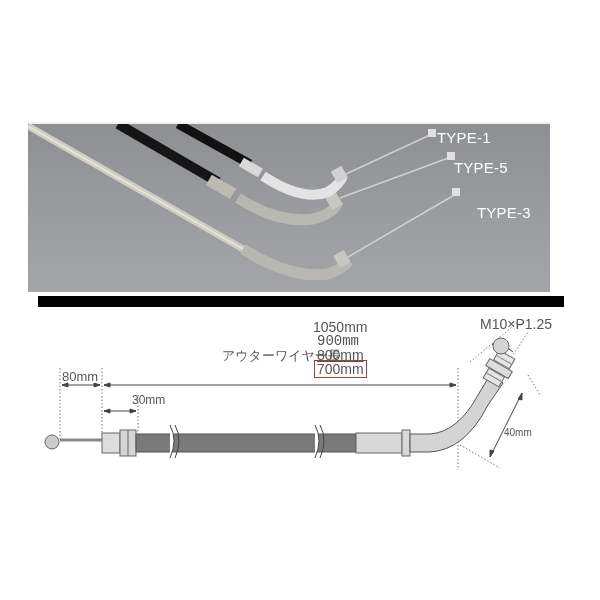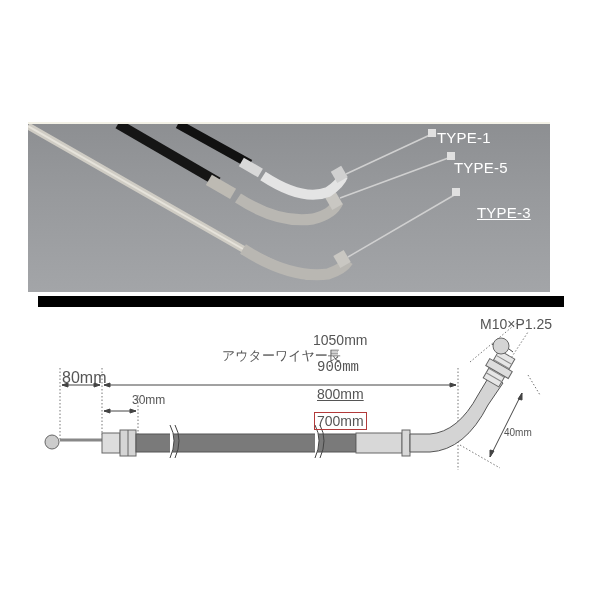--- a/index.html
+++ b/index.html
@@ -4,23 +4,23 @@
 <style>
   html,body{margin:0;padding:0;background:#fff;}
   body{width:600px;height:600px;position:relative;overflow:hidden;font-family:"Liberation Sans",sans-serif;}
   .photo{position:absolute;left:28px;top:122px;width:522px;height:168px;
     background:linear-gradient(180deg,#8d8f92 0%,#97999c 40%,#a3a5a8 100%);
     border-top:2px solid #f3f1e6;}
   .photo svg{position:absolute;left:0;top:0;}
   .type-label{position:absolute;color:#fff;font-size:15px;letter-spacing:0.2px;}
   .black-bar{position:absolute;left:38px;top:296px;width:526px;height:11px;background:#000;}
   .diagram{position:absolute;left:0;top:0;width:600px;height:600px;}
-  .dim{position:absolute;color:#555;font-size:16px;white-space:nowrap;}
+  .dim{position:absolute;color:#555;font-size:13px;white-space:nowrap;}
   .lengths{position:absolute;left:313px;top:320px;color:#555;font-size:14px;line-height:14px;text-align:left;}
-  .lengths div{height:14px;margin-top:13px;}
+  .lengths div{height:14px;}
   .sel{border:1px solid #b23a3a;padding:0 2px;margin-left:-3px;}
 </style>
 </head>
 <body>
 
 <div class="photo">
   <svg width="522" height="168" viewBox="0 0 522 168">
 
     <path d="M0 2 L215 125 Q245 140 270 150 Q300 158 318 140" stroke="#cfccc4" stroke-width="7" fill="none"></path>
     <path d="M0 2 L215 125" stroke="#e6e3db" stroke-width="2" fill="none"></path>
@@ -38,21 +38,21 @@
 
     <path d="M150 0 L222 40" stroke="#111" stroke-width="9" fill="none"></path>
     <rect x="212" y="38" width="22" height="10" fill="#d8d8d8" transform="rotate(30 222 43)"></rect>
     <path d="M235 52 Q275 78 300 68 Q312 60 315 52" stroke="#e4e4e4" stroke-width="10" fill="none"></path>
     <rect x="305" y="44" width="12" height="13" fill="#d0d0d0" transform="rotate(-30 311 50)"></rect>
     <line x1="318" y1="50" x2="404" y2="10" stroke="#d0d0d0" stroke-width="1.5"></line>
     <rect x="400" y="5" width="8" height="8" fill="#e0e0e0"></rect>
   </svg>
   <span class="type-label" style="left:409px;top:5px;">TYPE-1</span>
   <span class="type-label" style="left:426px;top:35px;">TYPE-5</span>
-  <span class="type-label" style="left:449px;top:80px;text-decoration:underline;">TYPE-3</span>
+  <span class="type-label" style="left:449px;top:80px;">TYPE-3</span>
 </div>
 <div class="black-bar"></div>
 
 <svg class="diagram" width="600" height="600" viewBox="0 0 600 600">
 
   <g stroke="#777" stroke-dasharray="1.5,2" stroke-width="1" fill="none">
     <line x1="60" y1="368" x2="60" y2="440"></line>
     <line x1="102" y1="368" x2="102" y2="435"></line>
     <line x1="138" y1="395" x2="138" y2="435"></line>
     <line x1="458" y1="368" x2="458" y2="470"></line>

